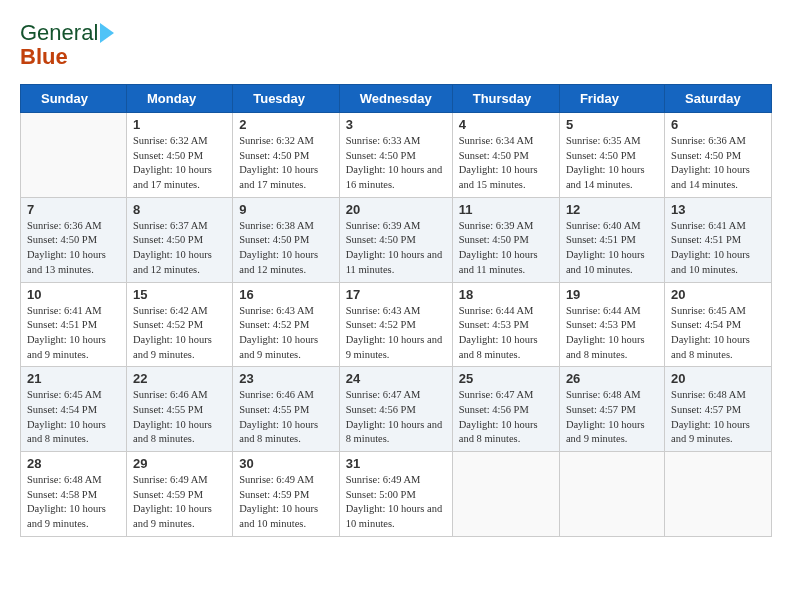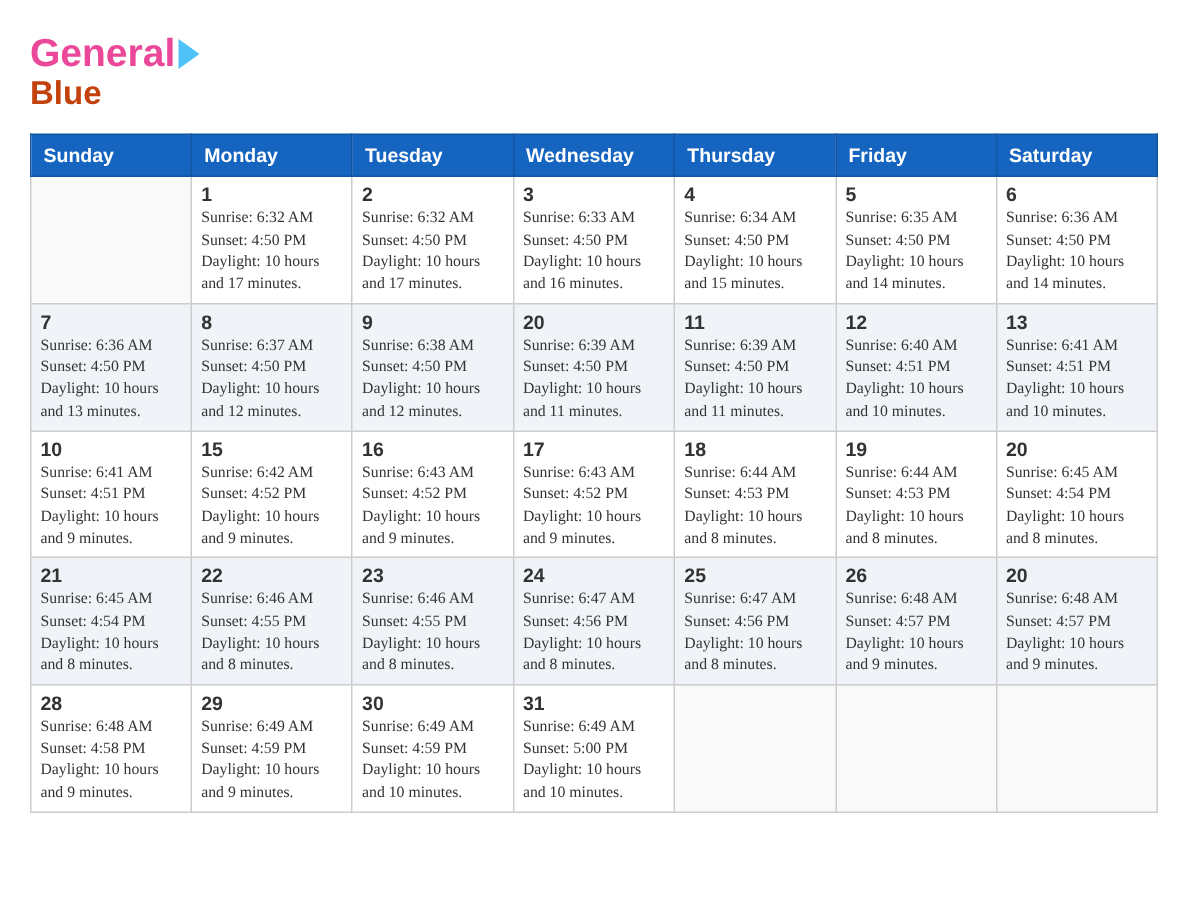--- a/index.html
+++ b/index.html
@@ -48,21 +48,21 @@
     }
     .calendar {
       width: 100%;
       border-collapse: collapse;
       border: 1px solid #ccc;
     }
     .calendar th {
       background: #1565C0;
       color: #fff;
       text-align: left;
-      padding: 6px 8px;
+      padding: 6px 20px;
       font-size: 13px;
       border: 1px solid #1255a0;
     }
     .calendar td {
       border: 1px solid #ccc;
       vertical-align: top;
       padding: 4px 6px;
       width: 108px;
       min-height: 80px;
       font-size: 11px;
@@ -87,21 +87,21 @@
     .row-shaded td {
       background: #f0f4f8;
     }
   </style>
 </head>
 <body>
 
 <div class="header">
   <div class="logo">
     <div class="logo-line">
-      <span style="font-size:26px;font-weight:bold;color:#ec4899;">General</span>
+      <span style="font-size:22px;font-weight:normal;color:#14532d;">General</span>
       <span class="logo-arrow"></span>
     </div>
     <span style="font-size:22px;font-weight:bold;color:#c2410c;line-height:1;">Blue</span>
   </div>
   <div class="title-block">
     <div class="month-title"></div>
     <div class="location"></div>
   </div>
 </div>
 

